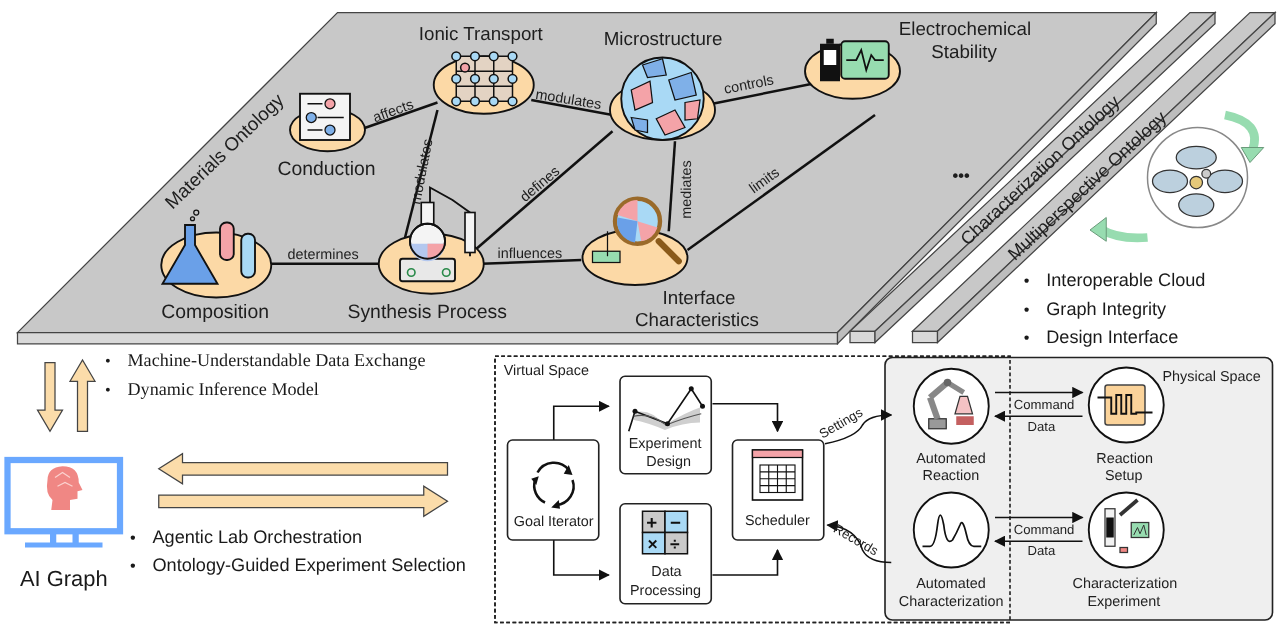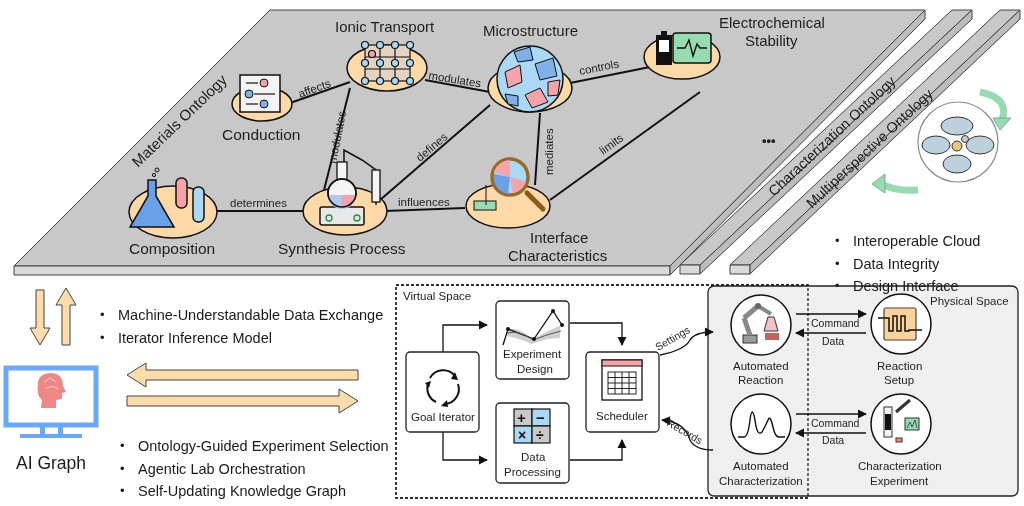--- a/index.html
+++ b/index.html
@@ -1,19 +1,19 @@
 <!DOCTYPE html>
 <html><head>
 <meta charset="utf-8">
 <style>
   html, body { margin:0; padding:0; background:#ffffff; }
   body { width:1024px; height:506px; position:relative; overflow:hidden; font-family:"Liberation Sans", sans-serif; color:#1a1a1a; }
   #stage { position:absolute; left:0; top:0; width:1024px; height:506px; }
   .lbl { font-family:"Liberation Sans", sans-serif; fill:#1e1e1e; }
-  .bullet-list { position:absolute; margin:16px; padding:0; list-style:none; font-size:14.5px; color:#1a1a1a; }
+  .bullet-list { position:absolute; margin:0; padding:0; list-style:none; font-size:14.5px; color:#1a1a1a; }
   .bullet-list li { position:relative; padding-left:20px; line-height:22.5px; white-space:nowrap; }
   .bullet-list li::before { content:"\2022"; position:absolute; left:2px; top:0; font-size:13px; }
   .ai-title { position:absolute; left:16px; top:453px; font-size:17.5px; color:#1a1a1a; }
 </style>
 </head>
 <body>
 
 <svg id="stage" width="1024" height="506" viewBox="0 0 1024 506" xmlns="http://www.w3.org/2000/svg">
   <defs>
     <marker id="ah" viewBox="0 0 10 10" refX="9" refY="5" markerWidth="7" markerHeight="7" orient="auto-start-reverse">
@@ -349,28 +349,27 @@
     <line x1="866" y1="433" x2="796" y2="433" marker-end="url(#ah)"></line>
   </g>
   <text class="lbl" x="811" y="327" font-size="10.5">Command</text>
   <text class="lbl" x="822" y="345" font-size="10.5">Data</text>
   <text class="lbl" x="811" y="427" font-size="10.5">Command</text>
   <text class="lbl" x="822" y="444" font-size="10.5">Data</text>
 </svg>
 
 <ul class="bullet-list" style="left:817px; top:214px;">
   <li>Interoperable Cloud</li>
-  <li>Data Integrity</li>
+  <li>Graph Integrity</li>
   <li>Design Interface</li>
 </ul>
 
-<ul class="bullet-list" style="left:82px; top:288px;">
+<ul class="bullet-list" style="left:82px; top:278px;font-family:Liberation Serif, serif;">
   <li>Machine-Understandable Data Exchange</li>
-  <li>Iterator Inference Model</li>
+  <li>Dynamic Inference Model</li>
 </ul>
 
 <ul class="bullet-list" style="left:102px; top:419px;">
+  <li>Agentic Lab Orchestration</li>
   <li>Ontology-Guided Experiment Selection</li>
-  <li>Agentic Lab Orchestration</li>
-  <li>Self-Updating Knowledge Graph</li>
 </ul>
 
 <div class="ai-title">AI Graph</div>
 
 </body></html>

